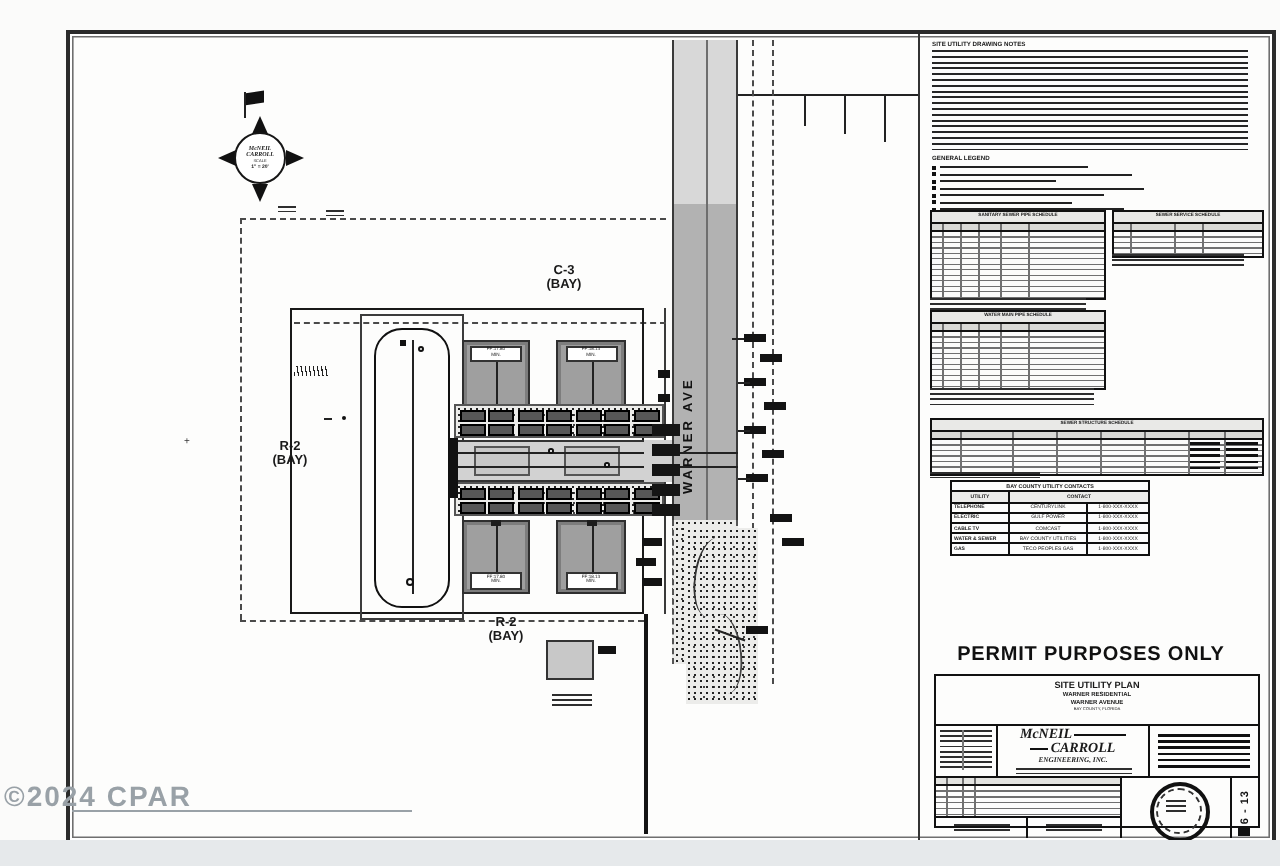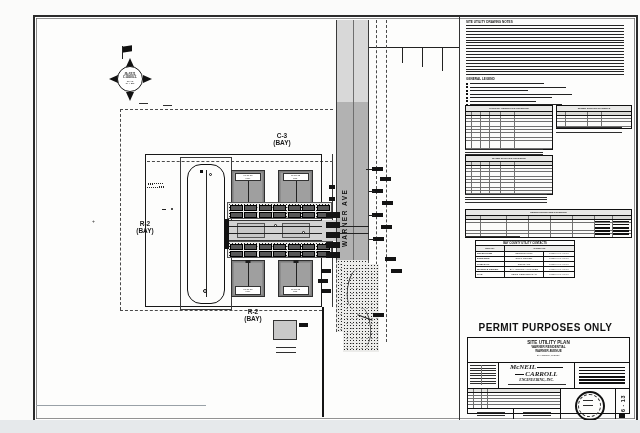--- a/index.html
+++ b/index.html
@@ -507,15 +507,16 @@
           <div class="vtext" style="font-size:5.5px;letter-spacing:0.5px;">6 - 13</div>
           <div class="a" style="left:3px;bottom:1px;width:6px;height:4px;background:#111;"></div>
         </div>
       </div>
     </div>
 
   </div>
 
   <div class="a bottomstrip" style="left:0;top:420px;width:640px;height:13px;"></div>
 
+  <div class="a watermark" style="left:2px;top:390px;">©2024 CPAR</div>
   <div class="a" style="left:36px;top:405px;width:170px;height:1.2px;background:#99a1a7;"></div>
 
 </div>
 
 </body></html>

